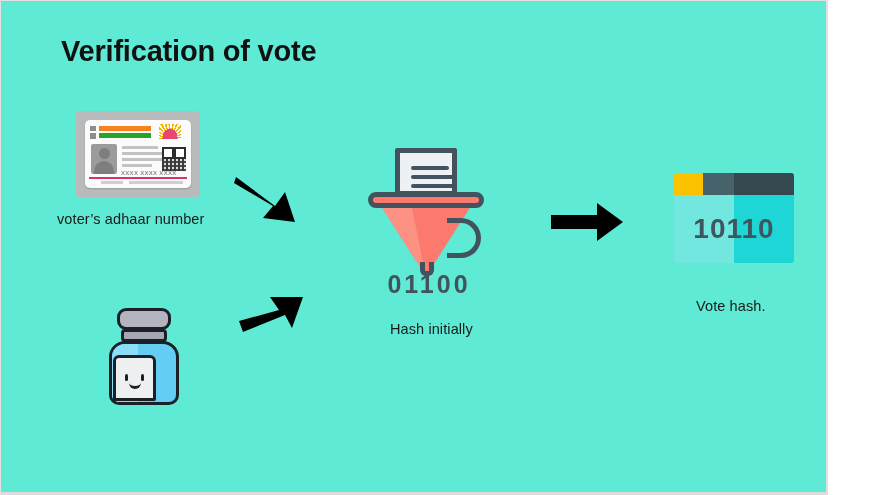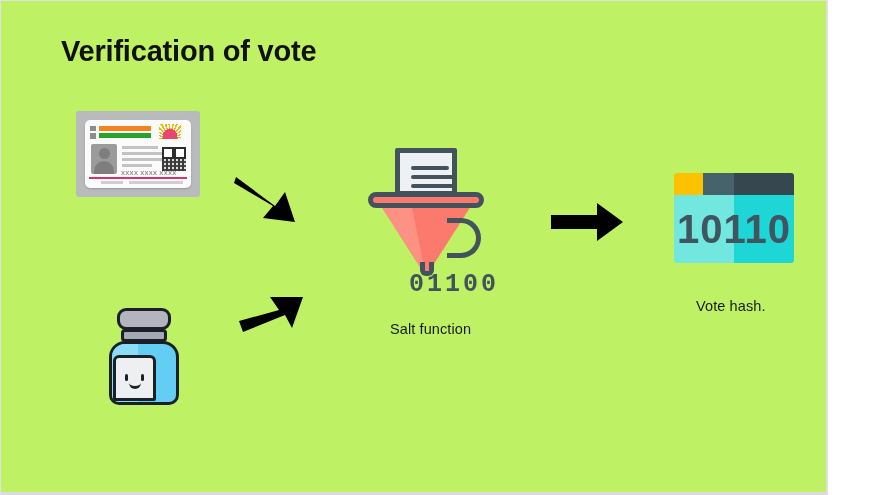--- a/index.html
+++ b/index.html
@@ -11,21 +11,21 @@
     width: 875px;
     height: 495px;
     overflow: hidden;
     font-family: "Liberation Sans", sans-serif;
   }
 
   #slide {
     position: relative;
     width: 828px;
     height: 495px;
-    background: #bef264;
+    background: #5eead4;
     box-sizing: border-box;
     border: 1px solid #e2e2e2;
     border-bottom: 3px solid #dcdcdc;
     border-right: 2px solid #e0e0e0;
   }
 
   
   #title {
     position: absolute;
     left: 60px;
@@ -353,26 +353,26 @@
     border-left: 0;
     border-radius: 0 24px 24px 0;
     box-sizing: border-box;
     background: transparent;
   }
   #hf-binary {
     position: absolute;
     left: 0;
     top: 126px;
     width: 140px;
-    text-align: right;
+    text-align: center;
     font-size: 25px;
     font-weight: bold;
     color: #42535d;
     letter-spacing: 3px;
-    font-family: Liberation Mono, monospace;
+    font-family: Liberation Sans, sans-serif;
   }
 
   
   #vote-hash-icon {
     position: absolute;
     left: 673px;
     top: 172px;
     width: 120px;
     height: 90px;
     border-radius: 3px;
@@ -396,21 +396,21 @@
     display: flex;
   }
   #vh-body-left  { width: 50%; background: #72e7e0; }
   #vh-body-right { width: 50%; background: #1ed6d6; }
   #vh-binary {
     position: absolute;
     left: 0;
     top: 30px;
     width: 100%;
     text-align: center;
-    font-size: 40px;
+    font-size: 28px;
     font-weight: bold;
     color: #3f555f;
     letter-spacing: 1px;
     line-height: 52px;
     font-family: "Liberation Sans", sans-serif;
   }
 
   
   .arrow-svg { position: absolute; }
   #arrow-top    { left: 232px; top: 172px; }
@@ -441,20 +441,21 @@
       <div class="ad-line ad-l2"></div>
       <div class="ad-line ad-l3"></div>
       <div class="ad-line ad-l4"></div>
       <div class="ad-number">XXXX XXXX XXXX</div>
       <div class="ad-qr"></div>
       <div class="ad-redline"></div>
       <div class="ad-foot ad-f1"></div>
       <div class="ad-foot ad-f2"></div>
     </div>
   </div>
+  <div class="caption" id="cap-aadhaar">voter’s adhaar number</div>
 
   <div id="salt-icon">
     <div id="salt-body"></div>
     <div id="salt-neck"></div>
     <div id="salt-cap"></div>
     <div id="salt-label">
       <div class="salt-eye salt-eye-l"></div>
       <div class="salt-eye salt-eye-r"></div>
       <div id="salt-mouth"></div>
     </div>
@@ -478,21 +479,21 @@
       <div class="hf-docline hf-dl2"></div>
       <div class="hf-docline hf-dl3"></div>
     </div>
     <div id="hf-cone"></div>
     <div id="hf-cone-hl"></div>
     <div id="hf-stem"></div>
     <div id="hf-handle"></div>
     <div id="hf-bar"></div>
     <div id="hf-binary">01100</div>
   </div>
-  <div class="caption" id="cap-hash">Salt function</div>
+  <div class="caption" id="cap-hash">Hash initially</div>
 
   <div id="vote-hash-icon">
     <div id="vh-body">
       <div id="vh-body-left"></div>
       <div id="vh-body-right"></div>
     </div>
     <div id="vh-bar">
       <div id="vh-bar-yellow"></div>
       <div id="vh-bar-mid"></div>
       <div id="vh-bar-dark"></div>

